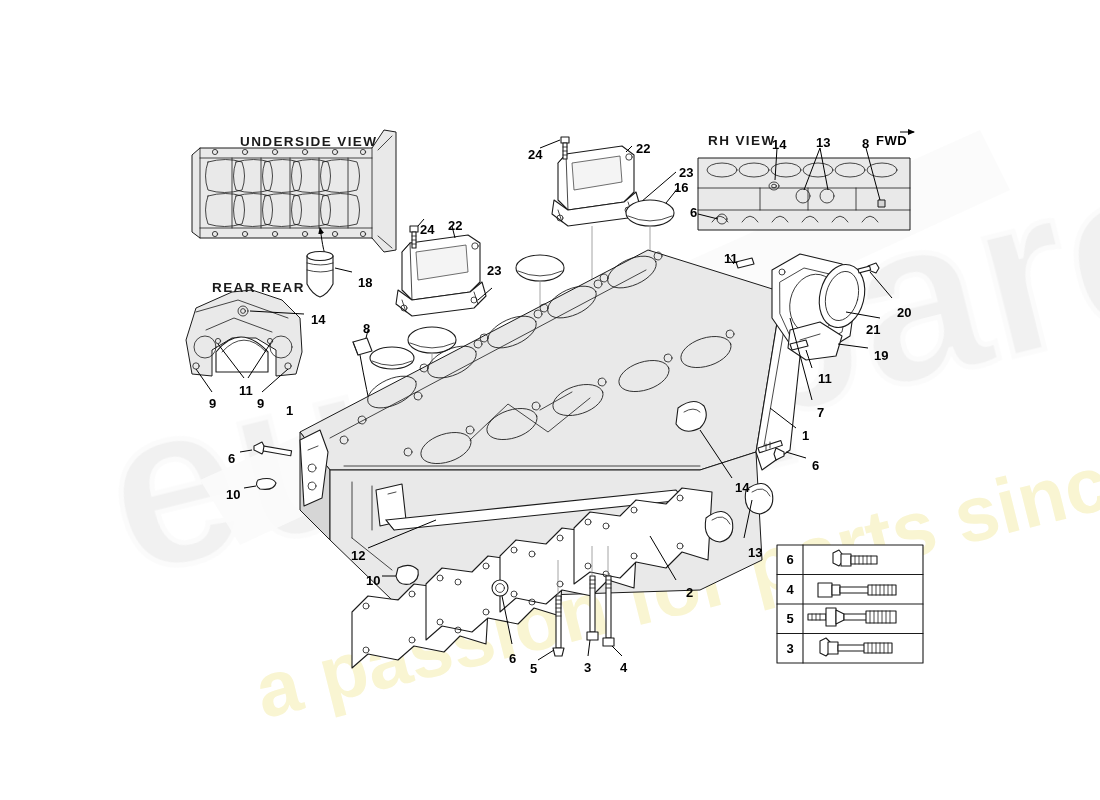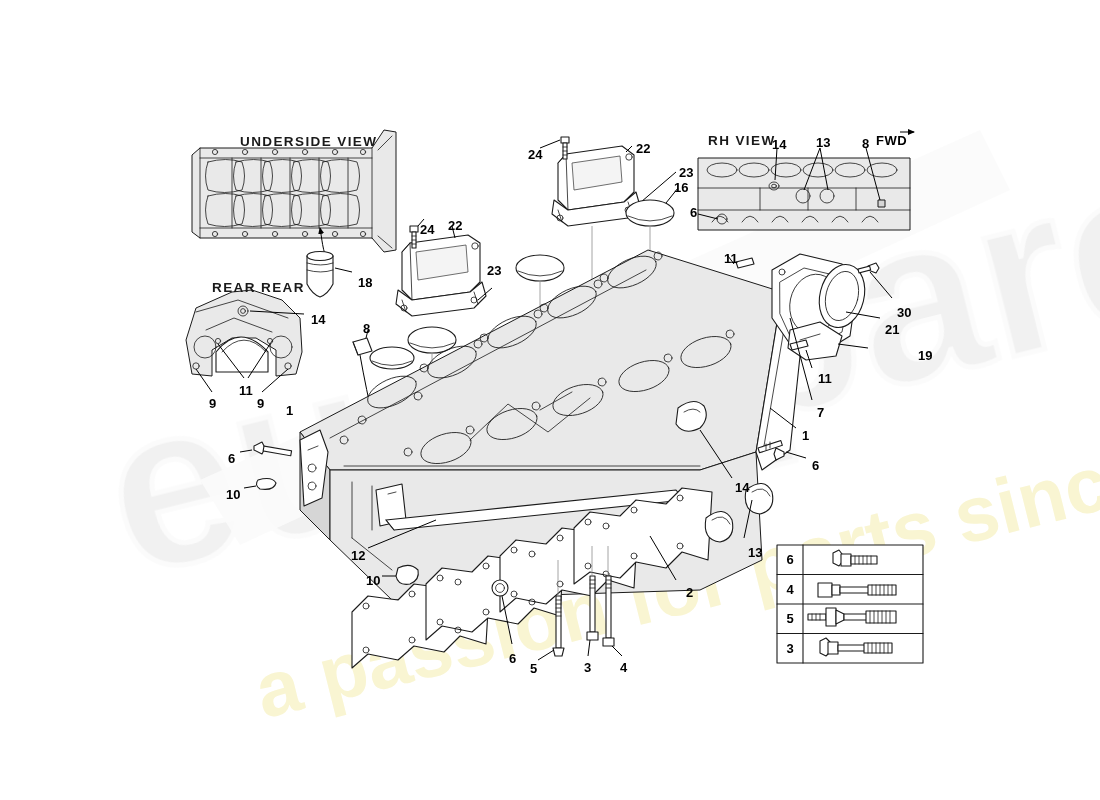--- a/index.html
+++ b/index.html
@@ -561,23 +561,23 @@
     <div class="callout" style="left:530px; top:662px;">5</div>
     <div class="callout" style="left:584px; top:661px;">3</div>
     <div class="callout" style="left:620px; top:661px;">4</div>
     <div class="callout" style="left:686px; top:586px;">2</div>
     <div class="callout" style="left:748px; top:546px;">13</div>
     <div class="callout" style="left:735px; top:481px;">14</div>
     <div class="callout" style="left:812px; top:459px;">6</div>
     <div class="callout" style="left:802px; top:429px;">1</div>
     <div class="callout" style="left:817px; top:406px;">7</div>
     <div class="callout" style="left:818px; top:372px;">11</div>
-    <div class="callout" style="left:874px; top:349px;margin-left:44px;">19</div>
-    <div class="callout" style="left:885px; top:323px;">21</div>
-    <div class="callout" style="left:897px; top:306px;">30</div>
+    <div class="callout" style="left:874px; top:349px;">19</div>
+    <div class="callout" style="left:866px; top:323px;">21</div>
+    <div class="callout" style="left:897px; top:306px;">20</div>
     <div class="callout" style="left:724px; top:252px;">11</div>
     <div class="callout" style="left:690px; top:206px;">6</div>
     <div class="callout" style="left:772px; top:138px;">14</div>
     <div class="callout" style="left:816px; top:136px;">13</div>
     <div class="callout" style="left:862px; top:137px;">8</div>
 
     <div class="legend-num" style="left:777px; top:552px;">6</div>
     <div class="legend-num" style="left:777px; top:582px;">4</div>
     <div class="legend-num" style="left:777px; top:611px;">5</div>
     <div class="legend-num" style="left:777px; top:641px;">3</div>

